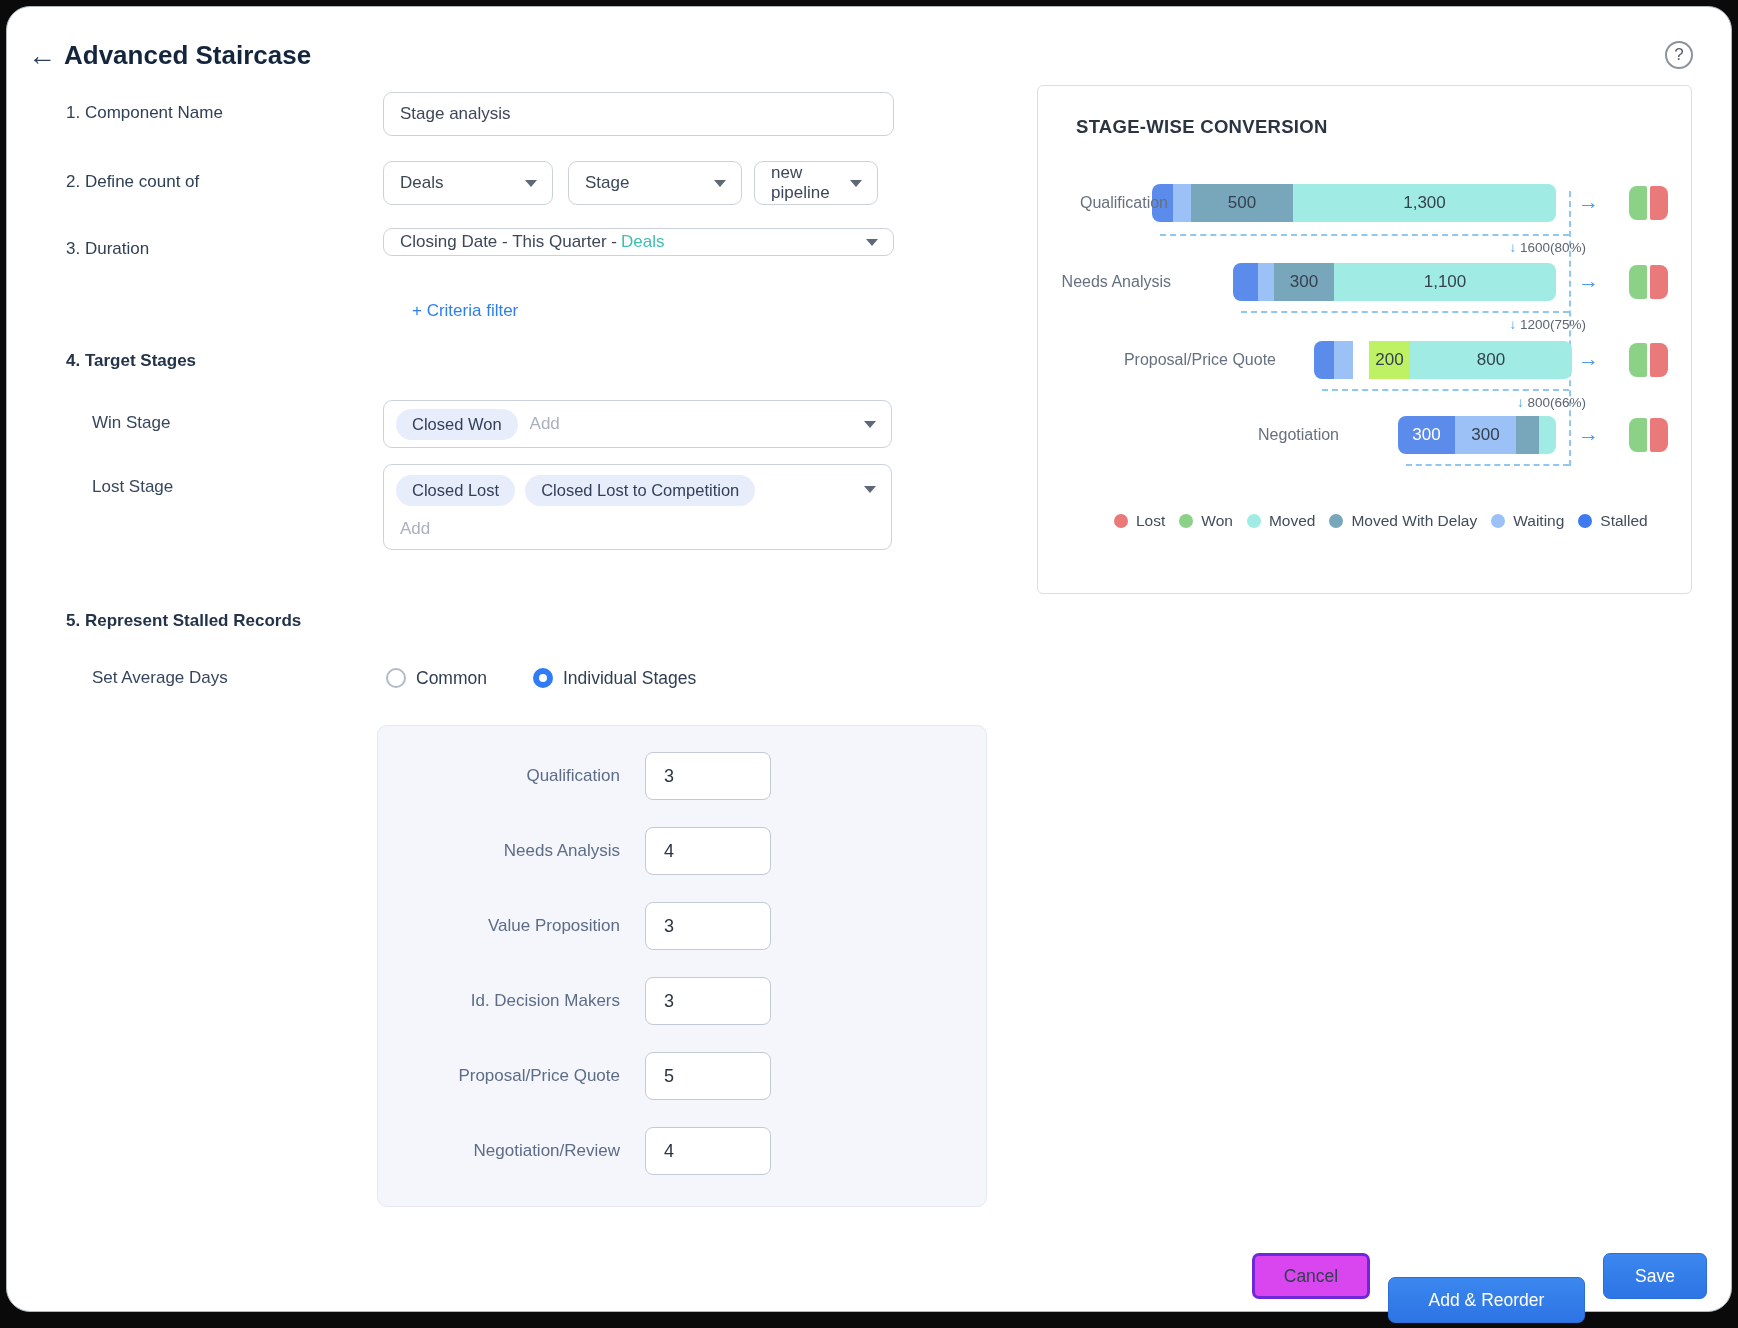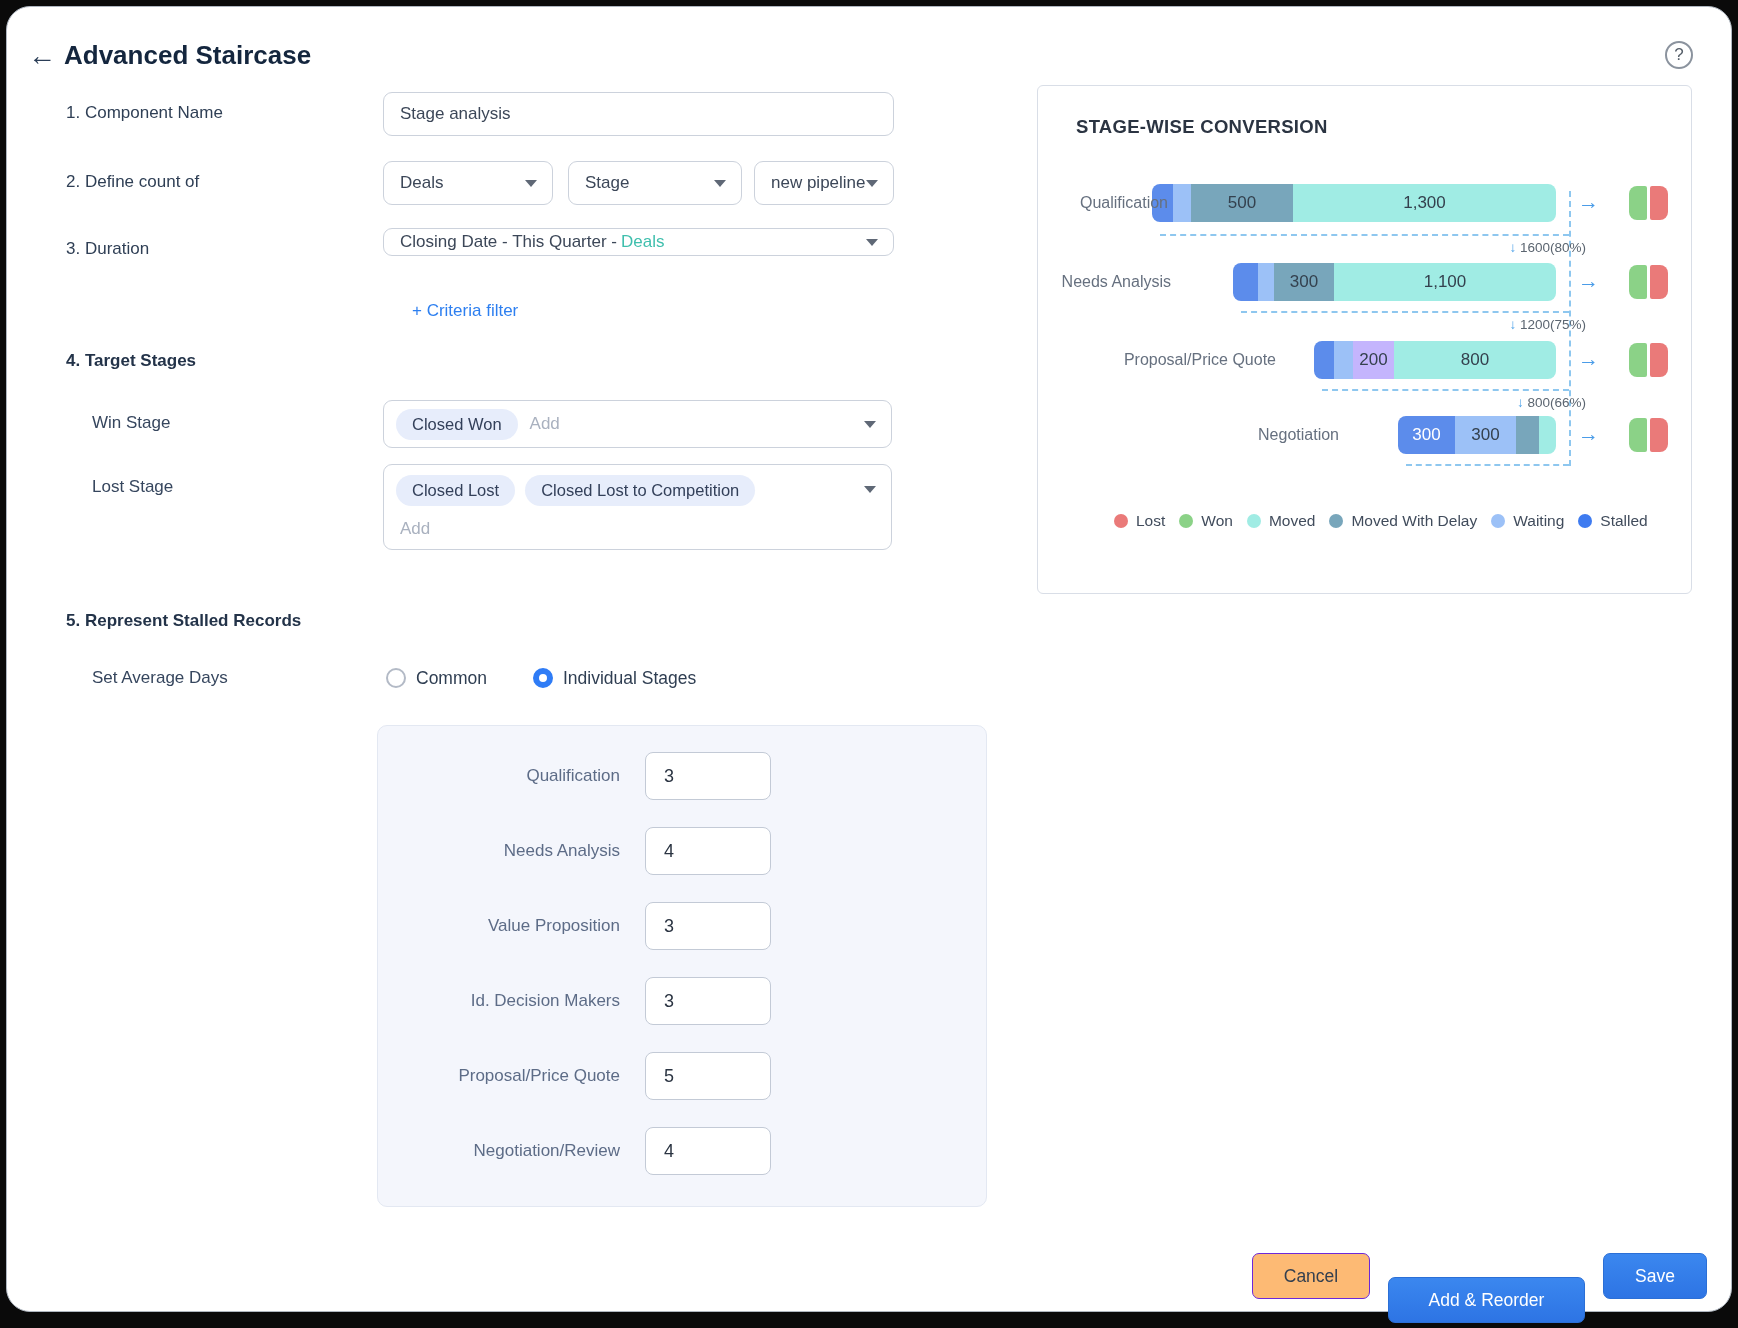--- a/index.html
+++ b/index.html
@@ -21,21 +21,21 @@
   .link{color:#2d7ff0;font-size:17px;}
   .radio{width:20px;height:20px;border-radius:50%;border:2px solid #b3bac6;background:#fff;box-sizing:border-box;}
   .radio.sel{border:6px solid #2f7cf6;}
   .stage-panel{position:absolute;background:#f4f6fc;border:1px solid #e3e8f2;border-radius:10px;}
   .stage-row-label{position:absolute;font-size:17px;color:#5d6c87;line-height:48px;text-align:right;}
   .stage-input{position:absolute;width:126px;height:48px;background:#fff;border:1px solid #c3cad6;
                border-radius:8px;font-size:18px;color:#2b3442;padding:0 0 0 18px;box-sizing:border-box;
                font-family:"Liberation Sans", sans-serif;}
   .btn{position:absolute;display:flex;align-items:center;justify-content:center;border-radius:7px;
        font-size:17.5px;cursor:pointer;box-sizing:border-box;}
-  .btn-light{background:#fdba74;border:1px solid #6d28d9;color:#333f4f;text-align:center;}
+  .btn-light{background:#d946ef;border:3px solid #6d28d9;color:#333f4f;text-align:center;}
   .btn-blue{background:linear-gradient(#3b87ef,#2d74e4);border:1px solid #2b6fd6;color:#fff;}
   .chart-panel{position:absolute;left:1037px;top:85px;width:653px;height:507px;background:#fff;
                border:1px solid #d9dee7;border-radius:6px;}
   .chart-title{position:absolute;left:38px;top:30px;font-size:18.5px;font-weight:bold;color:#2b3442;letter-spacing:.3px;}
   .bar{position:absolute;height:22px;display:flex;}
   .seg{height:38px;display:flex;align-items:center;justify-content:center;font-size:17px;box-sizing:border-box;}
   .bar-label{position:absolute;height:38px;line-height:38px;font-size:16px;color:#66707f;white-space:nowrap;z-index:3;}
   .dash-h{position:absolute;border-top:2px dashed #8ec7ef;height:0;}
   .dash-v{position:absolute;border-left:2px dashed #8ec7ef;width:0;}
   .note{position:absolute;font-size:13.5px;color:#5b6570;white-space:nowrap;}
@@ -71,21 +71,21 @@
 <div class="abs lbl-num" style="left:66px;top:172px;">2. Define count of</div>
 <div id="dd-row">
     <div class="input-box" style="left: 383px; top: 161px; width: 170px; height: 44px;">
       <span>Deals</span>
       <span class="caret"></span>
     </div>
     <div class="input-box" style="left: 568px; top: 161px; width: 174px; height: 44px;">
       <span>Stage</span>
       <span class="caret"></span>
     </div>
-    <div class="input-box" style="left: 754px; top: 161px; width: 140px; height: 44px;">
+    <div class="input-box" style="left: 754px; top: 161px; width: 124px; height: 44px;">
       <span>new pipeline</span>
       <span class="caret"></span>
     </div>
   </div>
 
 <div class="abs lbl-num" style="left:66px;top:239px;">3. Duration</div>
 <div class="input-box" style="left:383px;top:228px;width:511px;height:28px;">
   <span>Closing Date - This Quarter - </span>
   <span id="duration-hl" style="margin-left: 4px; color: rgb(63, 191, 173);">Deals</span>
   <span class="caret"></span>
@@ -172,21 +172,21 @@
       <div class="note" style="top: 231px; right: 105px;"><span class="dn">↓ </span>1200(75%)</div>
       <div class="flow-arrow" style="left: 540px; top: 183px;">→</div>
       <div class="pills" style="left: 591px; top: 179px;">
         <span class="pill-g"></span>
         <span class="pill-r"></span>
       </div>
       <div class="bar-label" style="top: 255px; right: 415px;">Proposal/Price Quote</div>
       <div class="bar" style="left: 276px; top: 255px; z-index: 2;">
         <div class="seg" style="width: 20px; background: rgb(92, 140, 235); border-radius: 8px 0px 0px 8px;"></div>
         <div class="seg" style="width: 19px; background: rgb(156, 193, 247);"></div>
-        <div class="seg" style="width: 41px; background: #c4b5fd; color: rgb(52, 65, 78);">200</div>
+        <div class="seg" style="width: 41px; background: #bef264; color: rgb(52, 65, 78); margin-left: 16px;">200</div>
         <div class="seg" style="width: 162px; background: rgb(160, 236, 228); border-radius: 0px 8px 8px 0px; color: rgb(52, 65, 78);">800</div>
       </div>
       <div class="dash-h" style="left: 284px; top: 303px; width: 247px;"></div>
       <div class="note" style="top: 309px; right: 105px;"><span class="dn">↓ </span>800(66%)</div>
       <div class="flow-arrow" style="left: 540px; top: 261px;">→</div>
       <div class="pills" style="left: 591px; top: 257px;">
         <span class="pill-g"></span>
         <span class="pill-r"></span>
       </div>
       <div class="bar-label" style="top: 330px; right: 352px;">Negotiation</div>

